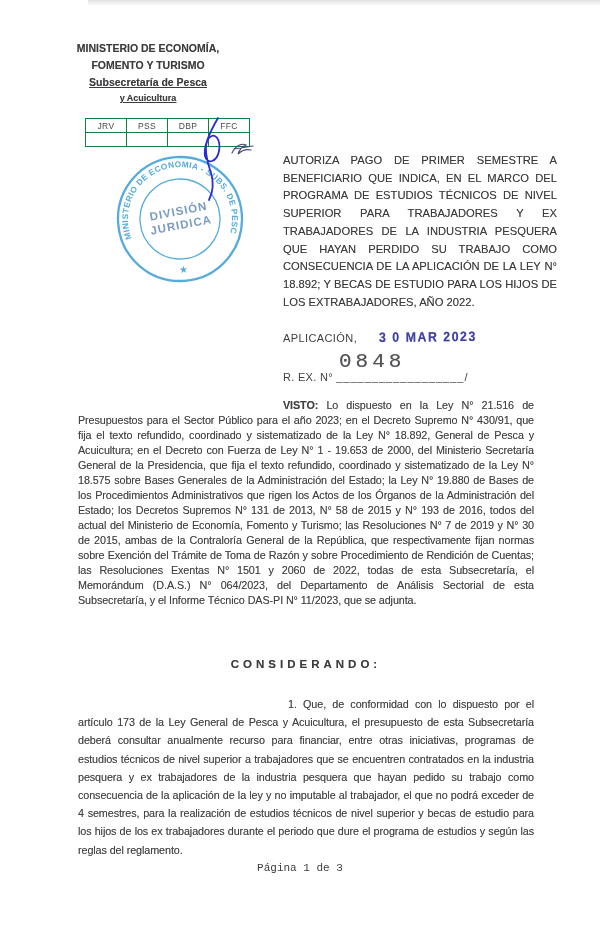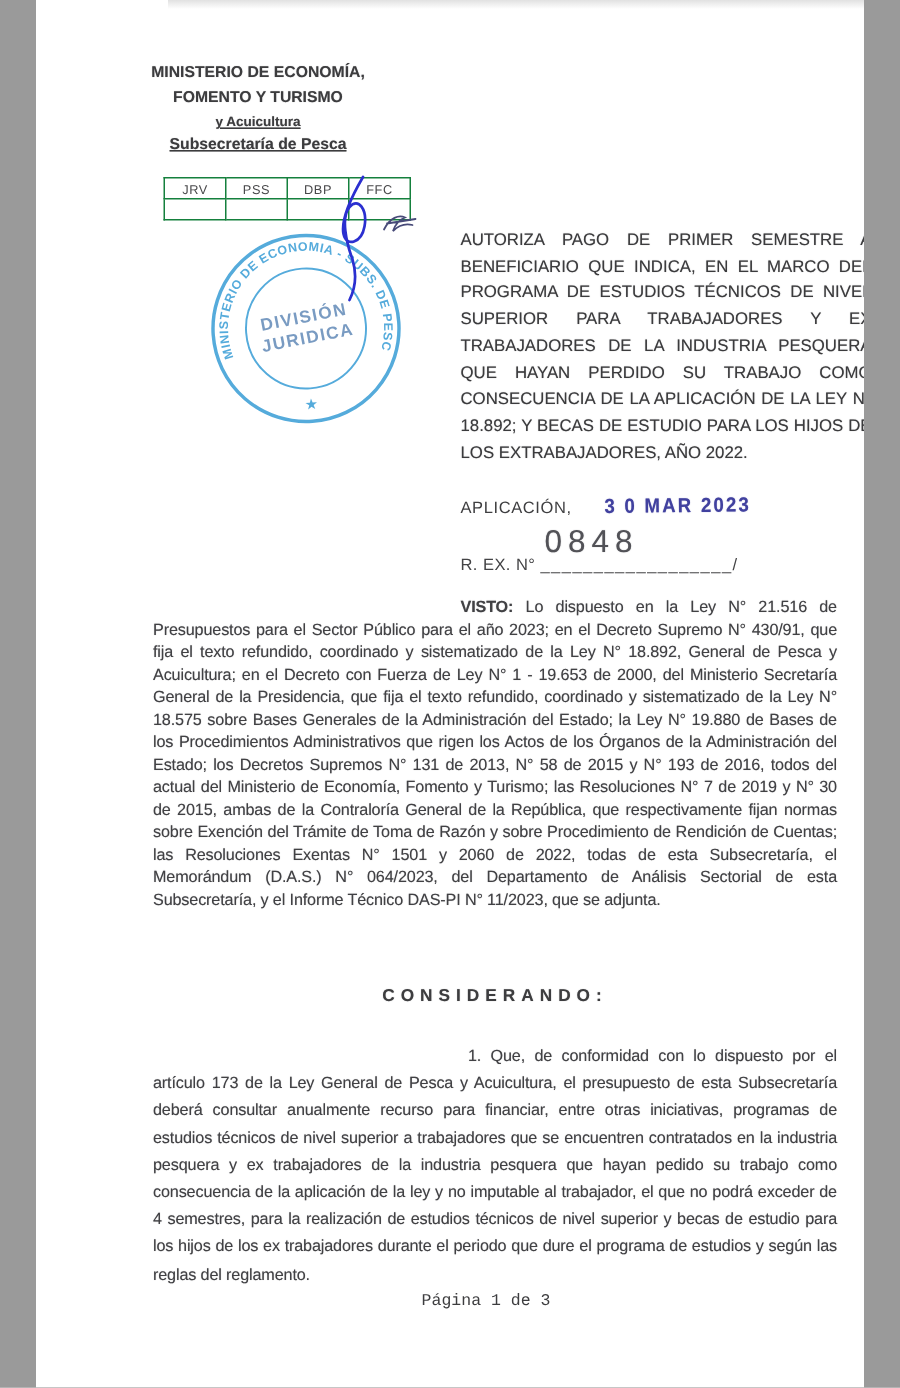--- a/index.html
+++ b/index.html
@@ -1,17 +1,17 @@
 <!DOCTYPE html>
 <html><head>
 <meta charset="utf-8">
 <style>
   html,body{margin:0;padding:0;background:#9a9a9a;}
   #page{
-    position:relative;width:552px;height:925px;margin:0 auto;
+    position:relative;width:600px;height:925px;margin:0 auto;
     background:#ffffff;overflow:hidden;
     font-family:"Liberation Sans",sans-serif;color:#414144;
   }
   .scan-edge{
     position:absolute;left:88px;top:0;width:512px;height:6px;
     background:linear-gradient(to bottom,rgba(70,70,70,.16),rgba(255,255,255,0));
   }
   
   .letterhead{
     position:absolute;left:68px;top:40px;width:160px;text-align:center;
@@ -47,21 +47,21 @@
     display:inline-block;margin-left:22px;color:#41419f;font-weight:bold;
     font-size:13.5px;letter-spacing:1.6px;transform:scaleX(.92) rotate(-.6deg);
     transform-origin:left center;text-shadow:0 0 .7px rgba(65,65,159,.55);
   }
   
   .rex-line{position:absolute;left:283px;top:371px;font-size:11px;
     letter-spacing:.3px;color:#434345;white-space:nowrap;}
   .rex-underline{letter-spacing:1px;color:#4a4a4c;}
   .rex-number{
     position:absolute;left:339px;top:350px;
-    font-family:Liberation Sans, sans-serif;font-size:21px;letter-spacing:4px;
+    font-family:Liberation Mono, monospace;font-size:21px;letter-spacing:4px;
     color:#525257;text-shadow:0 0 .7px rgba(82,82,87,.5);
   }
   
   .body-par{
     position:absolute;left:78px;width:456px;margin:0;
     font-size:10.8px;line-height:15px;letter-spacing:-.1px;
     text-align:justify;color:#414144;text-shadow:0 0 .6px rgba(64,64,68,.45);
   }
   .visto-par{top:398px;text-indent:205px;}
   .consider-par{top:695px;text-indent:210px;line-height:18.2px;}
@@ -78,22 +78,22 @@
 </head>
 <body>
 
 <div id="page">
 
   <div class="scan-edge"></div>
 
   <div class="letterhead">
     <div>MINISTERIO DE ECONOMÍA,</div>
     <div>FOMENTO Y TURISMO</div>
+    <div class="u">Subsecretaría de Pesca</div>
     <div class="u small">y Acuicultura</div>
-    <div class="u">Subsecretaría de Pesca</div>
   </div>
 
   <table class="routing">
     <tbody>
       <tr>
         <td>JRV</td>
         <td>PSS</td>
         <td>DBP</td>
         <td>FFC</td>
       </tr>

